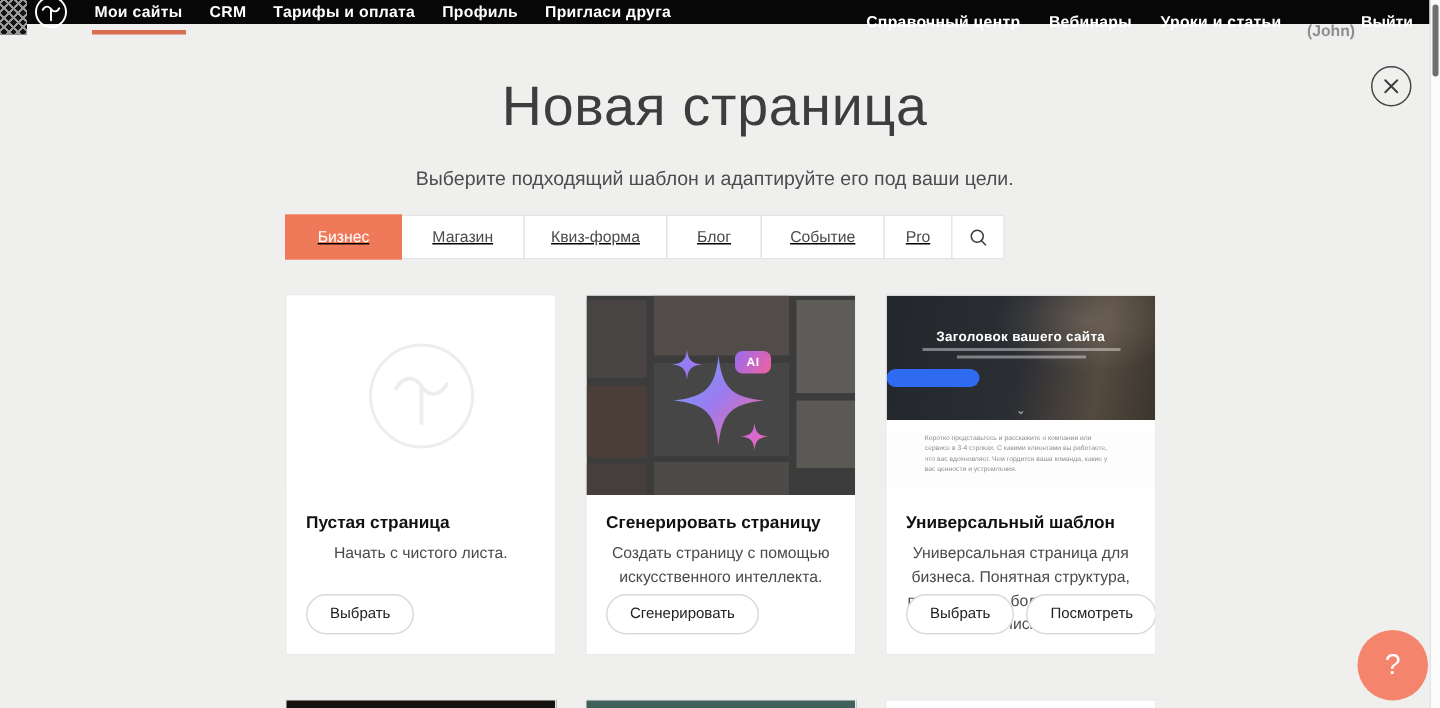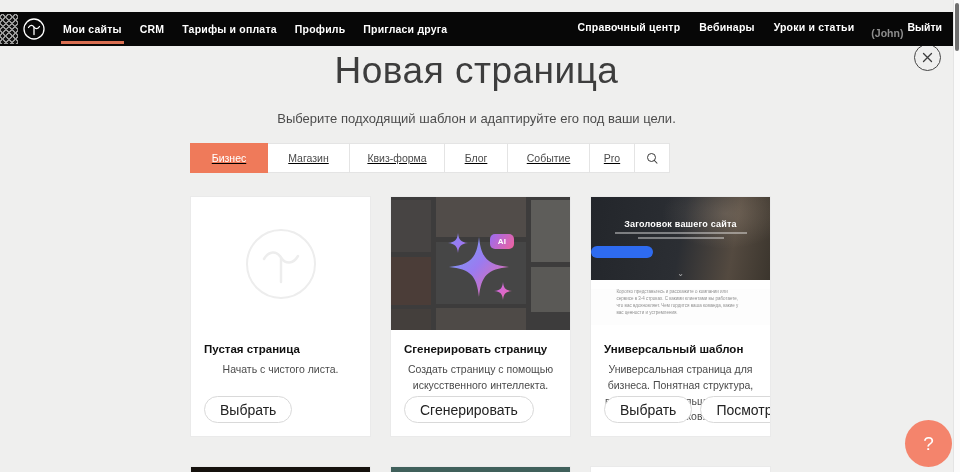--- a/index.html
+++ b/index.html
@@ -1,20 +1,20 @@
 <!DOCTYPE html>
 <html><head>
 <meta charset="utf-8">
 <style>
   * { margin:0; padding:0; box-sizing:border-box; }
   html,body { width:960px; height:472px; overflow:hidden; }
   body { font-family:"Liberation Sans", sans-serif; background:#efefee; position:relative; }
 
   
-  .topbar { position:absolute; top:12px; left:0; width:960px; height:34px; background:#070707; display:flex; align-items:center; z-index:5; }
+  .topbar { position:absolute; top:0; left:0; width:960px; height:16px; background:#070707; display:flex; align-items:center; z-index:5; }
   .edge-pattern { width:18px; height:30px; flex:0 0 18px;
     background-color:#141414;
     background-image:repeating-linear-gradient(45deg,#9a9a9a 0 1.5px,transparent 1.5px 4.5px),
                      repeating-linear-gradient(-45deg,#9a9a9a 0 1.5px,transparent 1.5px 4.5px); }
   .logo { width:22px; height:22px; margin-left:5px; flex:0 0 22px; cursor:pointer; }
   .nav-left { display:flex; height:30px; margin-left:16px; }
   .nav-item { color:#fff; font-size:10.5px; font-weight:bold; letter-spacing:.2px;
     line-height:30px; height:30px; margin-right:14px; padding:0 2px; cursor:pointer; white-space:nowrap; }
   .nav-item.active { box-shadow:inset 0 -3px 0 #d96e51; }
   .nav-right { position:absolute; right:18px; top:0; height:30px; display:flex; align-items:center; }
@@ -48,21 +48,21 @@
 
   
   .cards { position:absolute; top:196px; left:190px; width:581px; display:flex; gap:19px; }
   .card { width:181px; height:241px; background:#fff; border:1px solid #eaeaea; position:relative; overflow:hidden; }
   .card-img { width:100%; height:133px; position:relative; overflow:hidden; }
   .card-body { padding:13px 13px 0 13px; }
   .card-title { font-size:11.5px; font-weight:bold; color:#111; margin-bottom:7px; }
   .card-desc { font-size:10.5px; color:#4a4a4a; line-height:1.5;text-align:center; }
   .card-actions { position:absolute; left:13px; bottom:13px; display:flex; gap:8px; }
   .pill-btn { background:#fff; border:1px solid #d9d9d9; border-radius:14px; height:27px; padding:0 15px;
-    font-size:14px; color:#222; font-family:"Liberation Sans",sans-serif; cursor:pointer; white-space:nowrap; }
+    font-size:10px; color:#222; font-family:"Liberation Sans",sans-serif; cursor:pointer; white-space:nowrap; }
 
   
   .blank-preview { display:flex; align-items:center; justify-content:center; background:#fff; }
 
   
   .ai-preview { background:#3d3c3c; }
   .collage-tile { position:absolute; }
   .ai-svg { position:absolute; left:0; top:0; }
   .ai-badge { position:absolute; left:99px; top:37px; width:24px; height:15px; border-radius:5px;
     background:linear-gradient(120deg,#9a6cf0,#f0629e); color:#fff; font-size:8px; font-weight:bold;

